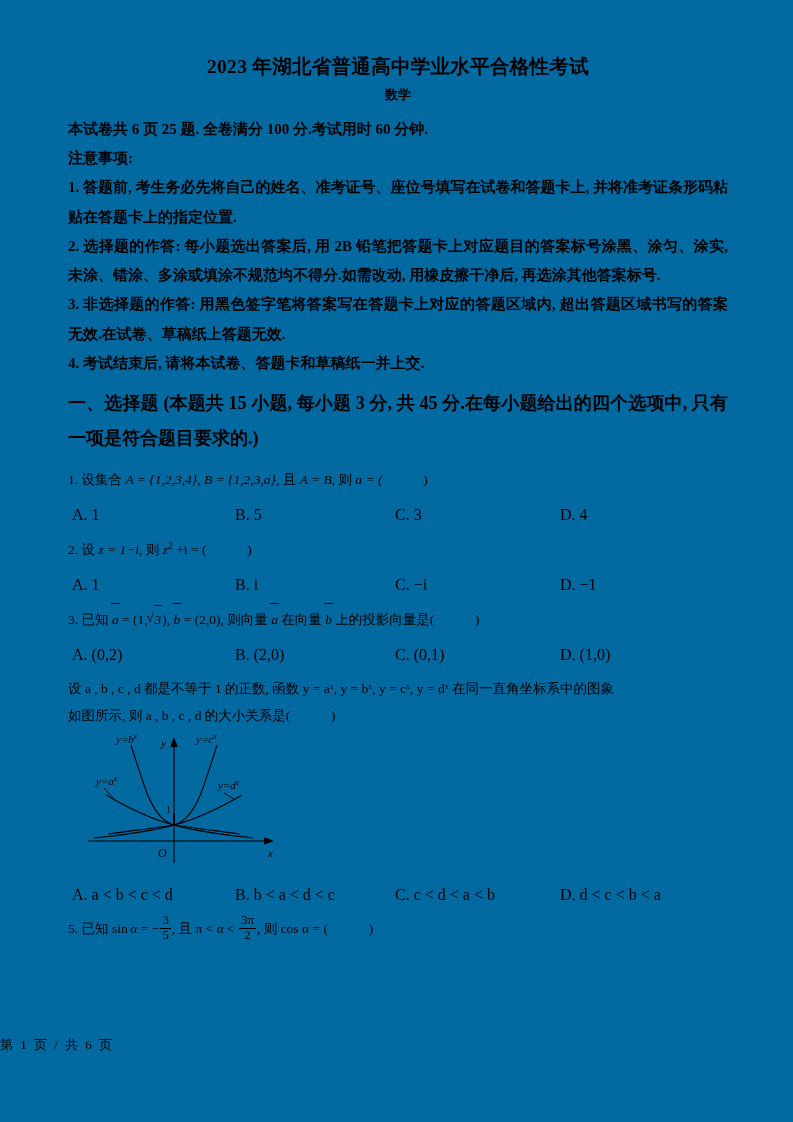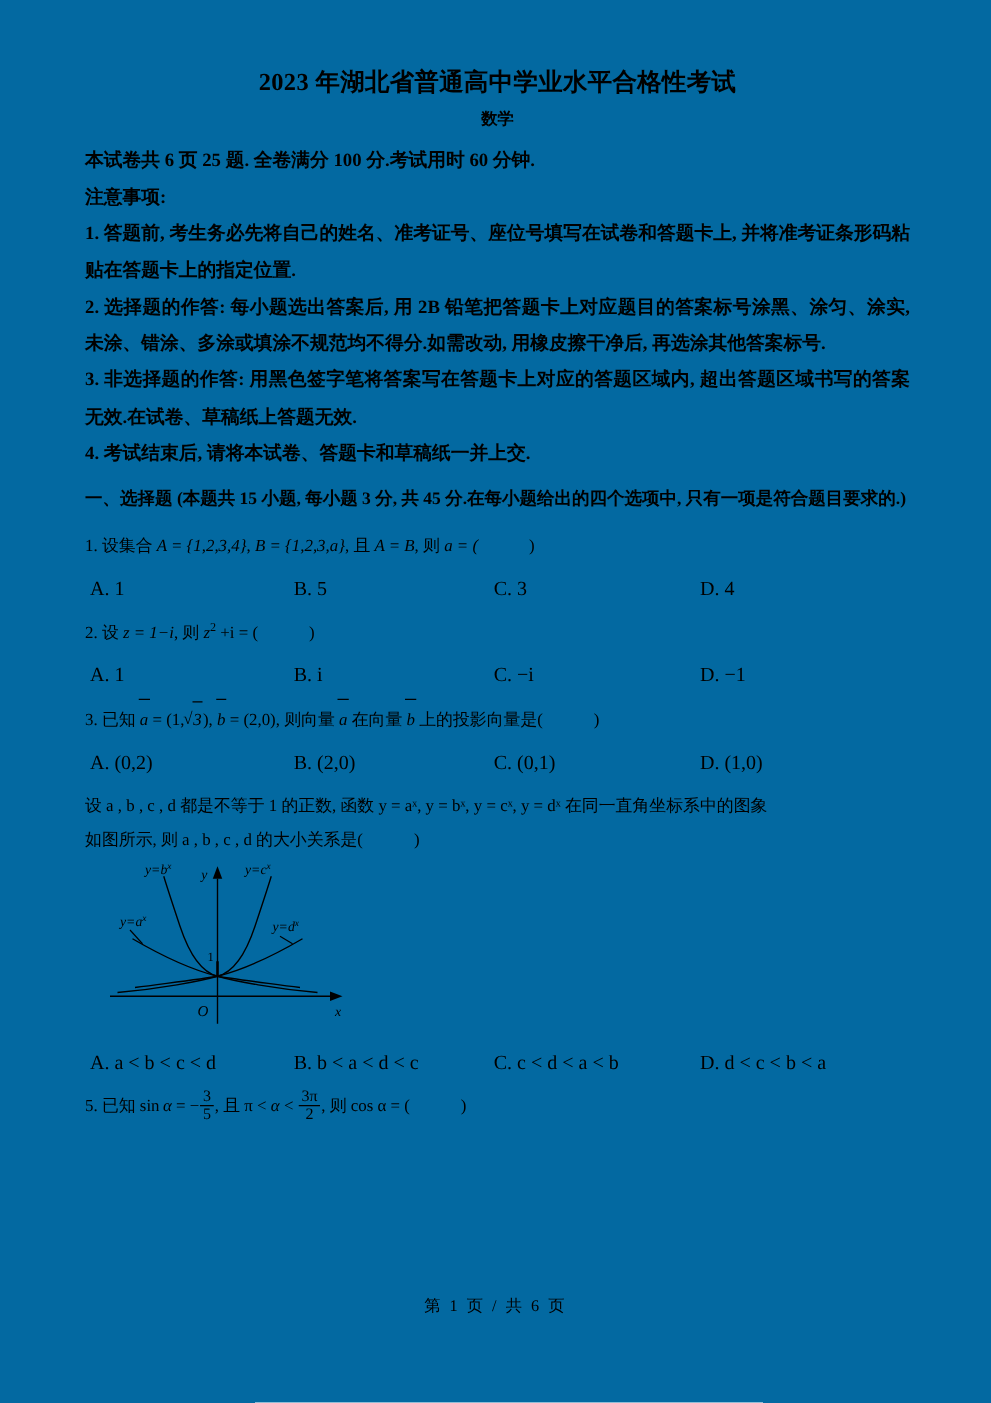--- a/index.html
+++ b/index.html
@@ -48,21 +48,21 @@
     font-size: 15px;
     line-height: 1.95;
     font-weight: bold;
     margin: 0;
     text-align: justify;
     text-justify: inter-ideograph;
   }
   .note-head { font-weight: bold; }
 
   .section-head {
-    font-size: 14px;
+    font-size: 18px;
     line-height: 1.95;
     font-weight: bold;
     margin: 8px 0 0 0;
     text-align: justify;
   }
 
   
   .q {
     font-size: 13.5px;
     line-height: 2.0;
@@ -146,21 +146,20 @@
     margin: 4px 0 0 10px;
   }
   .figwrap svg { display: block; }
 
   
   .footer {
     position: absolute;
     left: 0;
     right: 0;
     top: 1036px;
-    text-align: center;
     font-size: 13px;
     letter-spacing: 2px;
     color: #000;
   }
 </style>
 </head>
 <body>
 
 <div id="page">
   <div class="doc">

